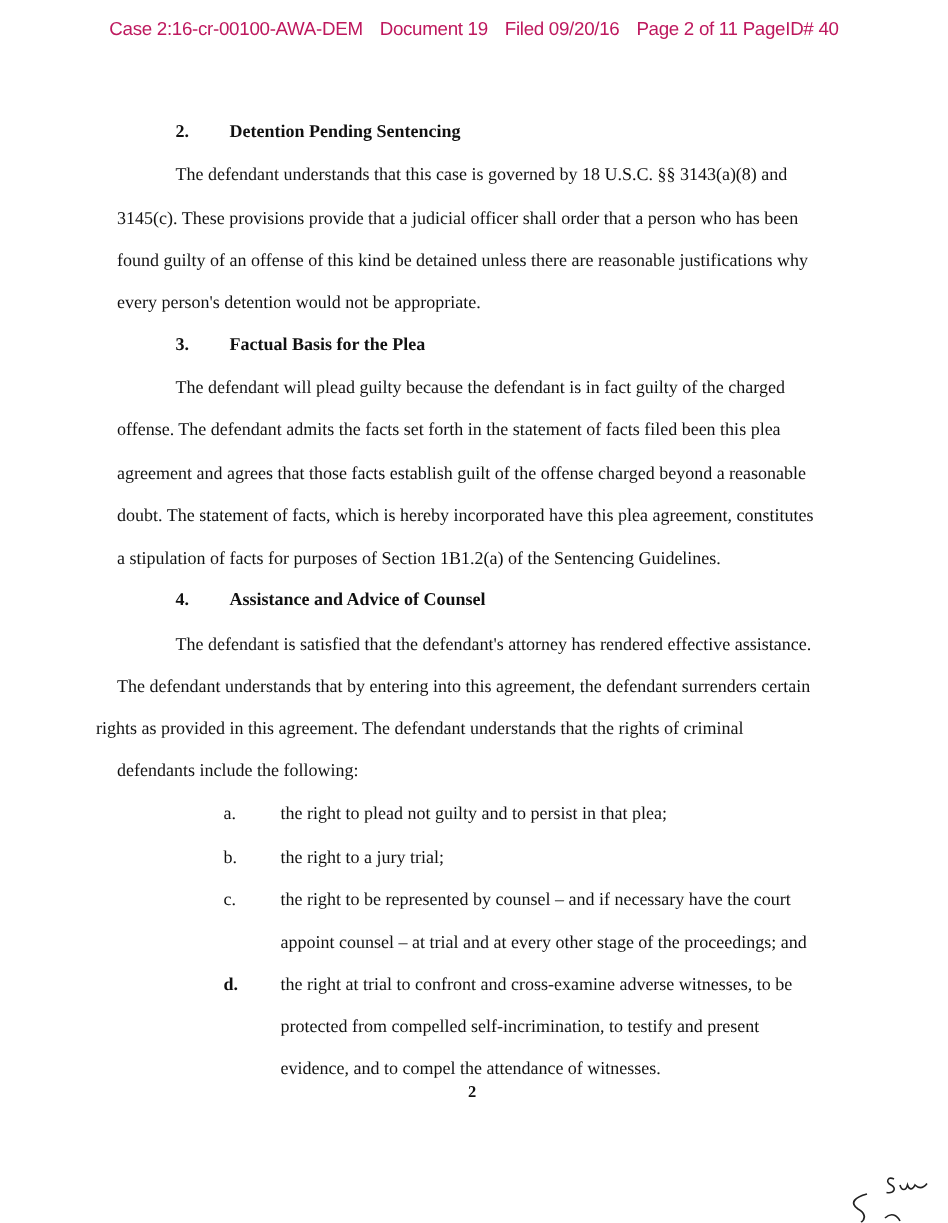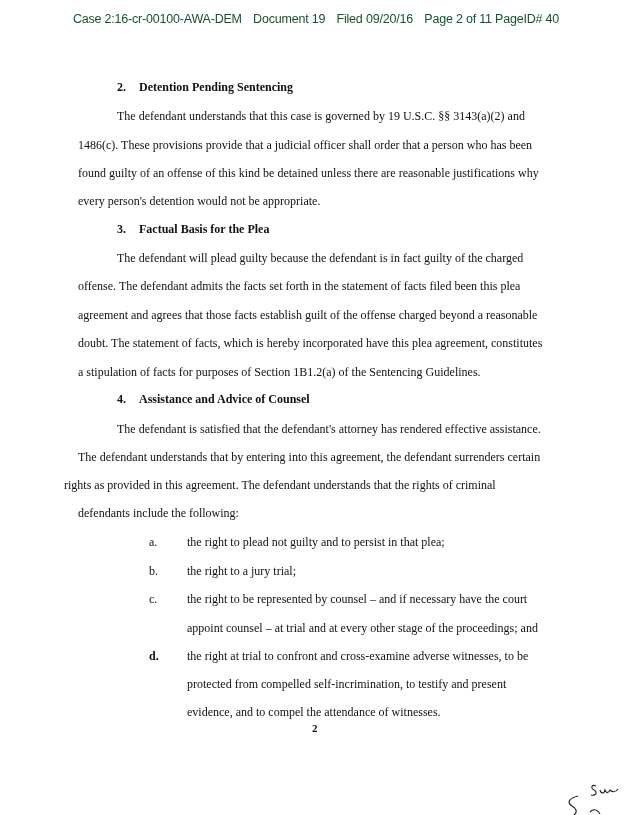--- a/index.html
+++ b/index.html
@@ -1,45 +1,45 @@
 <!DOCTYPE html>
 <html><head>
 <meta charset="utf-8">
 <style>
   html, body { margin:0; padding:0; background:#ffffff; }
   body { width:632px; height:815px; position:relative; overflow:hidden; color:#111; }
   .header { position:absolute; top:12px; left:0; width:632px; text-align:center;
-    font-family:"Liberation Sans", sans-serif; font-size:12.5px; color:#14532d; letter-spacing:-0.2px; word-spacing:0; }
+    font-family:"Liberation Sans", sans-serif; font-size:12.5px; color:#be185d; letter-spacing:-0.2px; word-spacing:0; }
   .header span { margin: 0 4px; }
   .doc { font-family:"Liberation Serif", serif; font-size:12px; }
   .line { position:absolute; white-space:nowrap; }
   .hnum { position:absolute; left:117px; font-weight:bold; }
-  .htitle { position:absolute; left:139px; font-weight:bold; }
+  .htitle { position:absolute; left:153px; font-weight:bold; }
   .lbl { position:absolute; left:149px; }
   .itm { position:absolute; left:187px; }
   .pagenum { position:absolute; left:312px; top:722px; font-weight:bold; font-size:11px; }
   .sig { position:absolute; left:560px; top:780px; }
 </style>
 </head>
 <body>
 
 <div class="header">
   <span>Case 2:16-cr-00100-AWA-DEM</span>
   <span>Document 19</span>
   <span>Filed 09/20/16</span>
   <span>Page 2 of 11 PageID# 40</span>
 </div>
 
 <div class="doc">
 
   <div>
     <span class="hnum" style="top:80px">2.</span>
     <span class="htitle" style="top:80px">Detention Pending Sentencing</span>
-    <div class="line" style="top:109px;left:117px">The defendant understands that this case is governed by 19 U.S.C. §§ 3143(a)(2) and</div>
-    <div class="line" style="top:138px;left:78px">1486(c).  These provisions provide that a judicial officer shall order that a person who has been</div>
+    <div class="line" style="top:109px;left:117px">The defendant understands that this case is governed by 18 U.S.C. §§ 3143(a)(8) and</div>
+    <div class="line" style="top:138px;left:78px">3145(c).  These provisions provide that a judicial officer shall order that a person who has been</div>
     <div class="line" style="top:166px;left:78px">found guilty of an offense of this kind be detained unless there are reasonable justifications why</div>
     <div class="line" style="top:194px;left:78px">every person's detention would not be appropriate.</div>
   </div>
 
   <div>
     <span class="hnum" style="top:222px">3.</span>
     <span class="htitle" style="top:222px">Factual Basis for the Plea</span>
     <div class="line" style="top:251px;left:117px">The defendant will plead guilty because the defendant is in fact guilty of the charged</div>
     <div class="line" style="top:279px;left:78px">offense.  The defendant admits the facts set forth in the statement of facts filed been this plea</div>
     <div class="line" style="top:308px;left:78px">agreement and agrees that those facts establish guilt of the offense charged beyond a reasonable</div>

